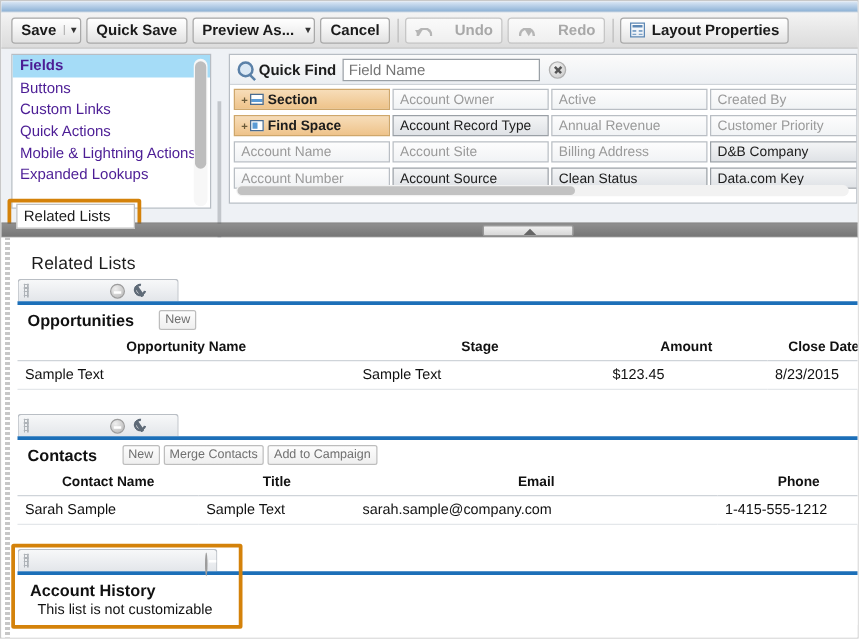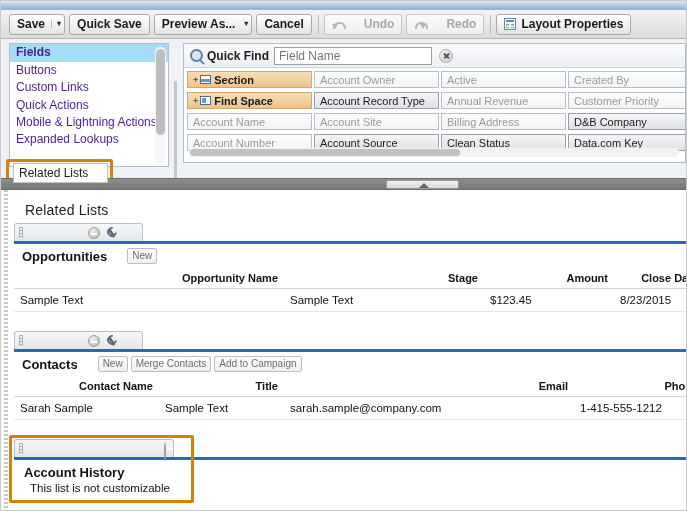--- a/index.html
+++ b/index.html
@@ -420,21 +420,21 @@
     cursor: pointer;
     white-space: nowrap;
   }
   table.rl-table {
     border-collapse: collapse;
     width: 100%;
     table-layout: fixed;
   }
   table.rl-table th {
     font-size: 11px; font-weight: bold;
-    text-align: right;
+    text-align: center;
     color: #111;
     padding: 4px 6px;
     border-bottom: 1px solid #cfd4d9;
     background: #fff;
     white-space: nowrap;
     overflow: hidden;
   }
   table.rl-table td {
     font-size: 11.5px;
     color: #111;

